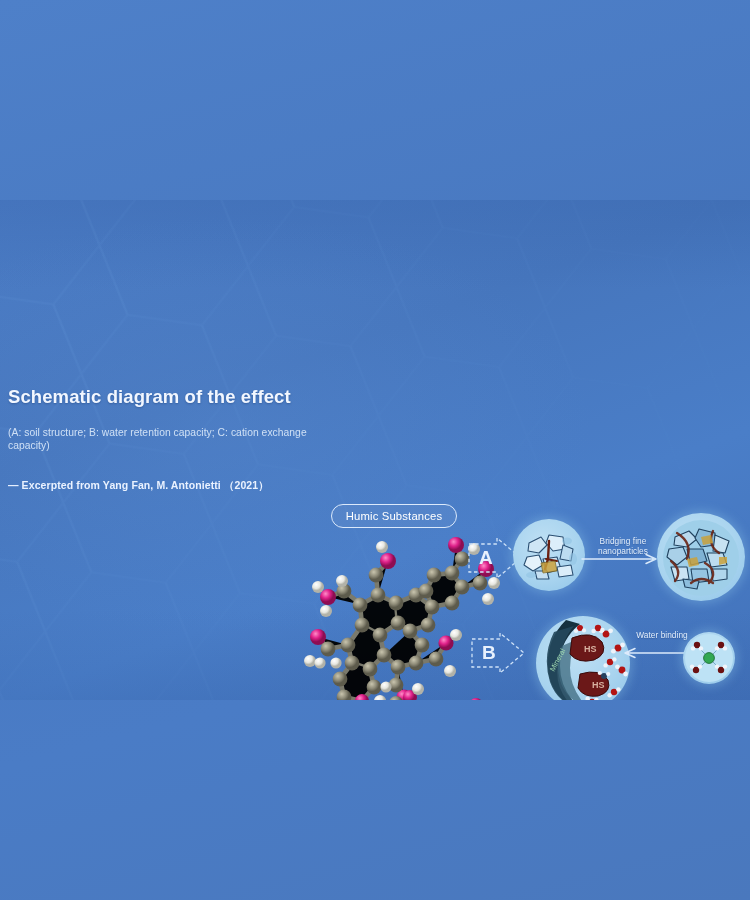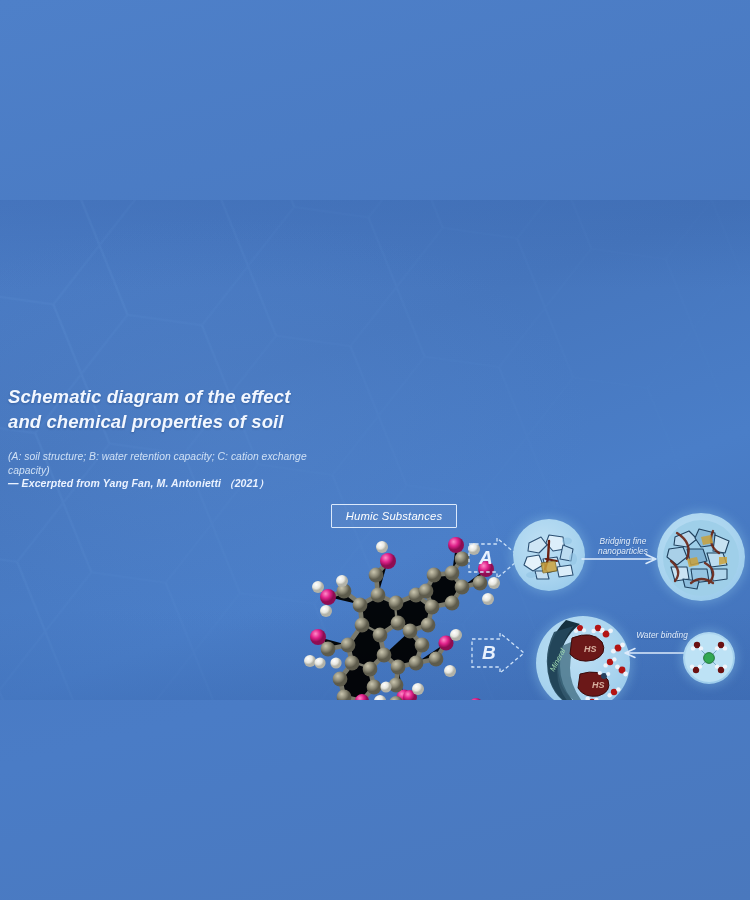--- a/index.html
+++ b/index.html
@@ -17,21 +17,20 @@
     background: linear-gradient(165deg, #4e80c9 0%, #4878c0 40%, #4a7cc6 70%, #4a78bd 100%);
   }
 
   
   #banner {
     position: absolute;
     left: 0; top: 200px;
     width: 750px; height: 500px;
     overflow: hidden;
     background: linear-gradient(160deg, #4b7cc5 0%, #4676bd 35%, #4a7ec8 65%, #4272ba 100%);
-    font-style: italic;
   }
   .hexbg {
     position: absolute; inset: -40px;
     opacity: .5;
   }
   .vignette {
     position: absolute; inset: 0;
     background:
       radial-gradient(ellipse 70% 60% at 30% 45%, rgba(90,140,210,.30), rgba(60,105,180,0) 70%),
       linear-gradient(to bottom, rgba(40,80,150,.18), rgba(40,80,150,0) 18%, rgba(40,80,150,0) 82%, rgba(40,80,150,.16));
@@ -54,33 +53,34 @@
     text-shadow: 0 1px 2px rgba(20,50,100,.35);
   }
   #subtitle {
     margin-top: 16px;
     font-size: 10.3px;
     line-height: 1.3;
     color: #cfe0f5;
     letter-spacing: .05px;
   }
   #attribution {
+    margin-top: 27px;
     font-size: 10.5px;
     font-weight: bold;
     color: #eaf2ff;
     letter-spacing: .1px;
   }
 
   
   #hs-pill {
     position: absolute;
     left: 331px; top: 304px;
     width: 126px; height: 24px;
     border: 1.4px solid #dbe9fb;
-    border-radius: 1px;
+    border-radius: 12px;
     display: flex; align-items: center; justify-content: center;
     color: #ffffff;
     font-size: 11.3px;
     letter-spacing: .15px;
     background: rgba(255,255,255,.05);
   }
 
   
   #molecule { position: absolute; left: 300px; top: 325px; width: 200px; height: 280px; }
 
@@ -145,21 +145,20 @@
           </mask>
       </defs>
       <rect width="830" height="580" fill="url(#hexpat)" mask="url(#hexmask)"></rect>
     </svg>
 
     <div class="vignette"></div>
 
     <div id="textblock">
       <div id="title">
         <div>Schematic diagram of the effect</div>
-        <div>and chemical properties of soil</div>
       </div>
       <div id="subtitle">(A: soil structure; B: water retention capacity; C: cation exchange capacity)</div>
       <div id="attribution">— Excerpted from Yang Fan, M. Antonietti （2021）</div>
     </div>
 
     <div id="hs-pill">
       <span>Humic Substances</span>
     </div>
 
     <svg id="molecule" viewBox="0 0 200 280">

